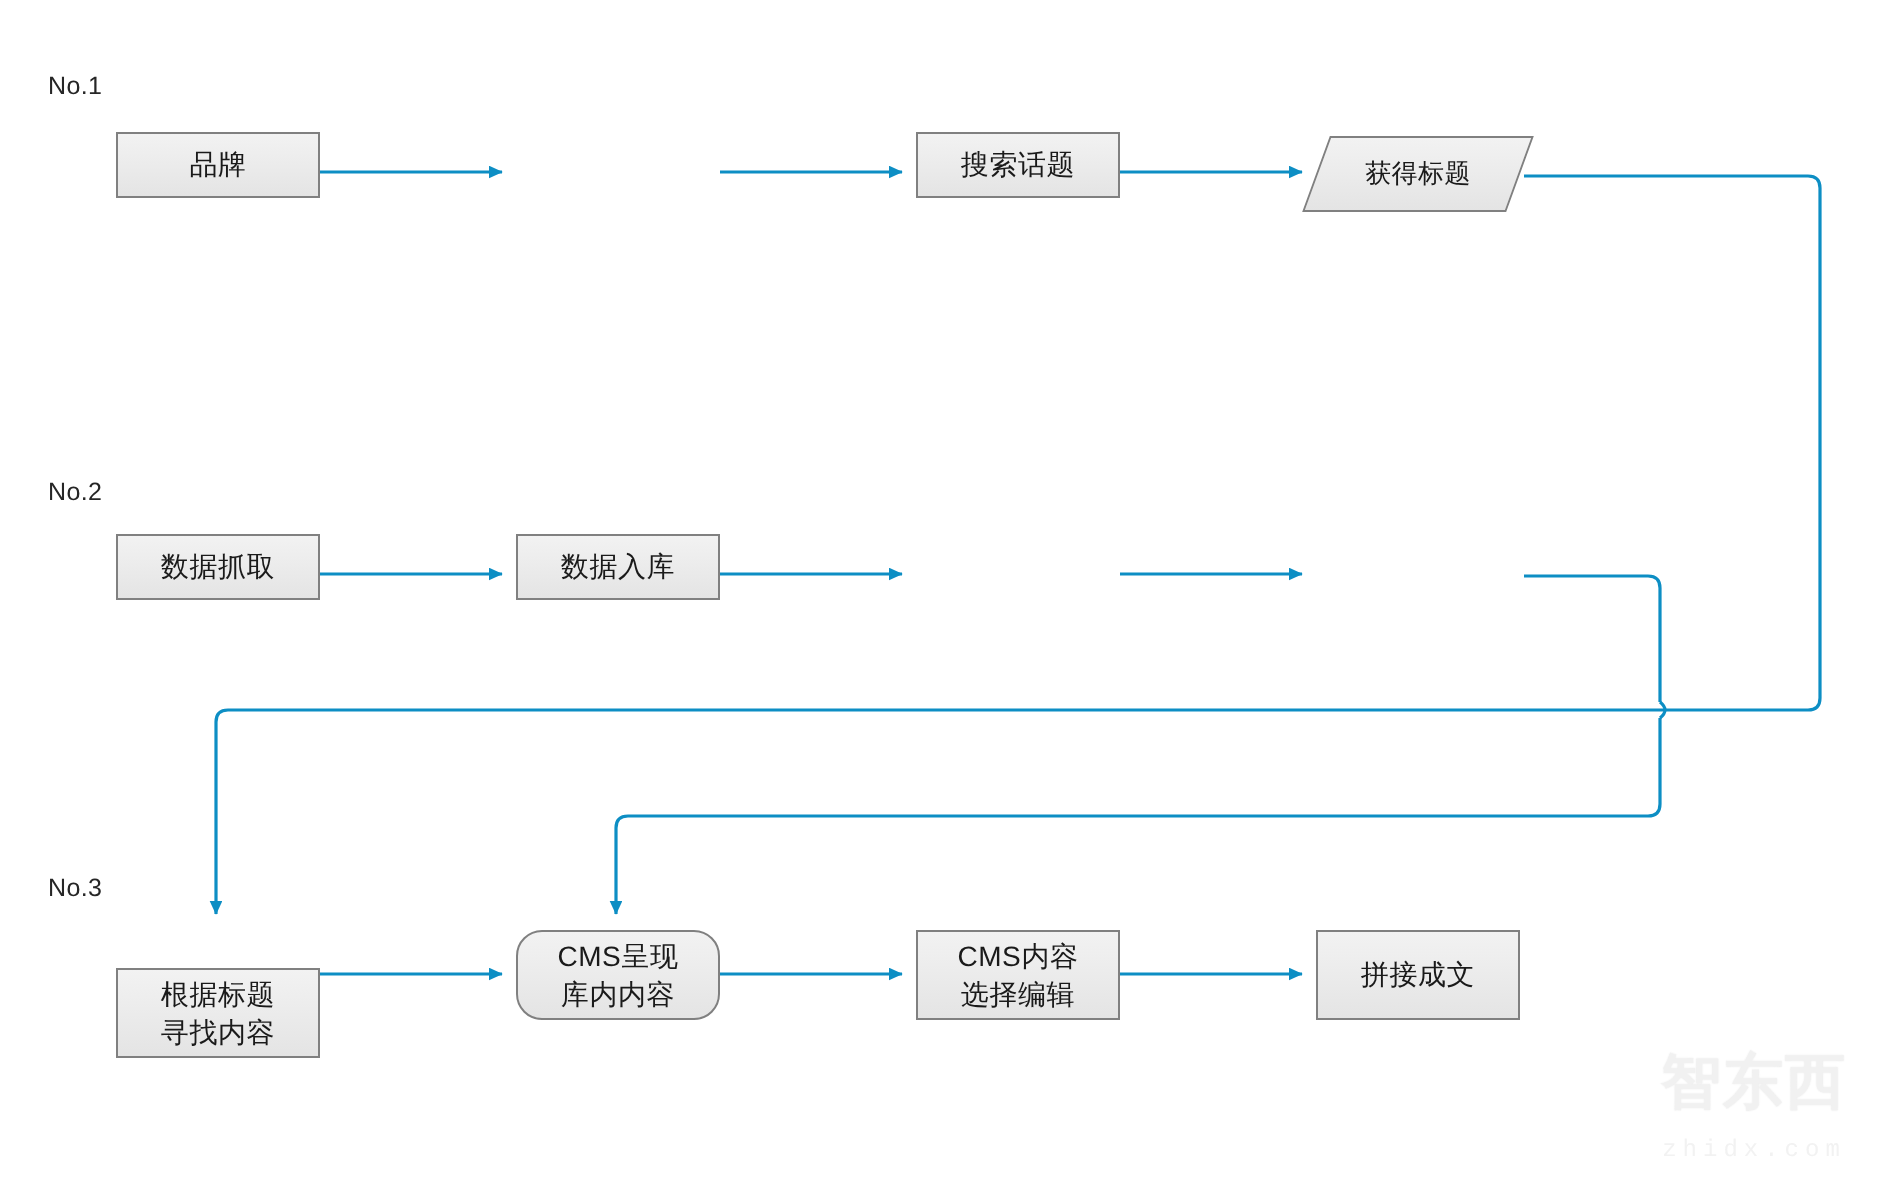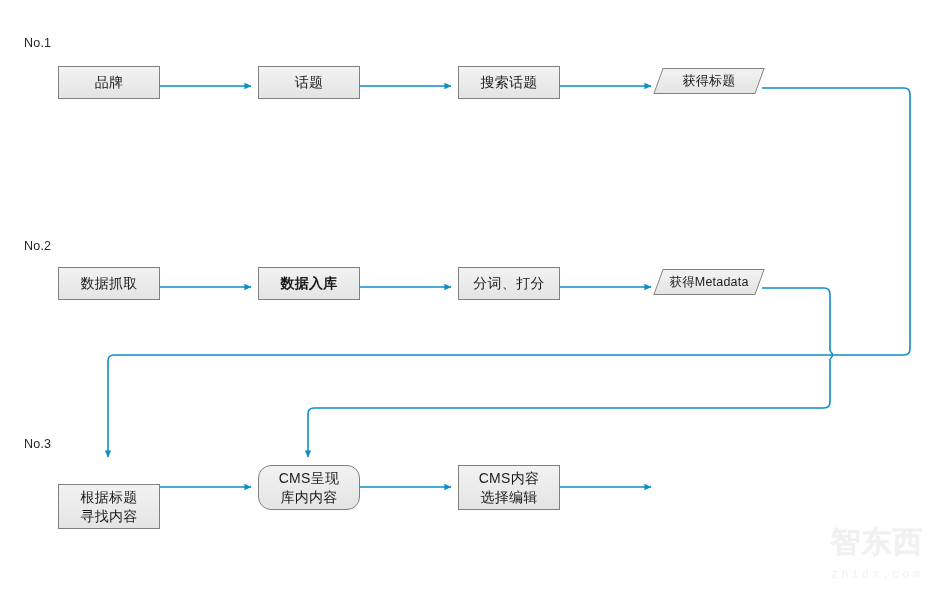--- a/index.html
+++ b/index.html
@@ -48,21 +48,21 @@
   }
   .node .lines span {
     display: block;
     white-space: nowrap;
   }
   
   .skew {
     position: absolute;
     box-sizing: border-box;
     width: 102px;
-    height: 26px;
+    height: 38px;
   }
   .skew .shape {
     position: absolute;
     inset: 0;
     border: 1px solid #808080;
     background: linear-gradient(to bottom, #f2f2f2 0%, #ececec 45%, #e4e4e4 100%);
     transform: skewX(-20deg);
   }
   .skew .txt {
     position: absolute;
@@ -158,59 +158,45 @@
   <div class="row-label" style="left:24px; top:36px;">No.1</div>
   <div class="row-label" style="left:24px; top:239px;">No.2</div>
   <div class="row-label" style="left:24px; top:437px;">No.3</div>
 
   <div class="node" style="left:58px; top:66px;">
     <span class="lines">
         <span>品牌</span>
       </span>
   </div>
 
-  <div class="node" style="left:258px; top:66px;">
-    <span class="lines">
-        <span>话题</span>
-      </span>
-  </div>
 
   <div class="node" style="left:458px; top:66px;">
     <span class="lines">
         <span>搜索话题</span>
       </span>
   </div>
 
   <div class="skew" style="left:658px; top:68px;">
     <div class="shape"></div>
     <div class="txt">获得标题</div>
   </div>
 
   <div class="node" style="left:58px; top:267px;">
     <span class="lines">
         <span>数据抓取</span>
       </span>
   </div>
 
-  <div class="node" style="left:258px; top:267px;font-weight:bold;">
+  <div class="node" style="left:258px; top:267px;">
     <span class="lines">
         <span>数据入库</span>
       </span>
   </div>
 
-  <div class="node" style="left:458px; top:267px;">
-    <span class="lines">
-        <span>分词、打分</span>
-      </span>
-  </div>
-
-  <div class="skew narrowtext" style="left:658px; top:269px;">
-    <div class="shape"></div>
-    <div class="txt">获得Metadata</div>
-  </div>
+
 
   <div class="node tall" style="left:58px; top:484px;">
     <span class="lines">
       <span>根据标题</span>
       <span>寻找内容</span>
     </span>
   </div>
 
   <div class="node tall" style="left:258px; top:465px;border-radius:13px;">
     <span class="lines">
@@ -219,19 +205,24 @@
     </span>
   </div>
 
   <div class="node tall" style="left:458px; top:465px;">
     <span class="lines">
       <span>CMS内容</span>
       <span>选择编辑</span>
     </span>
   </div>
 
+  <div class="node tall" style="left:658px; top:465px;">
+    <span class="lines">
+        <span>拼接成文</span>
+      </span>
+  </div>
 
   <div class="watermark">
     <div class="wm-main">智东西</div>
     <div class="wm-sub">zhidx.com</div>
   </div>
 
 </div>
 
 </body></html>

